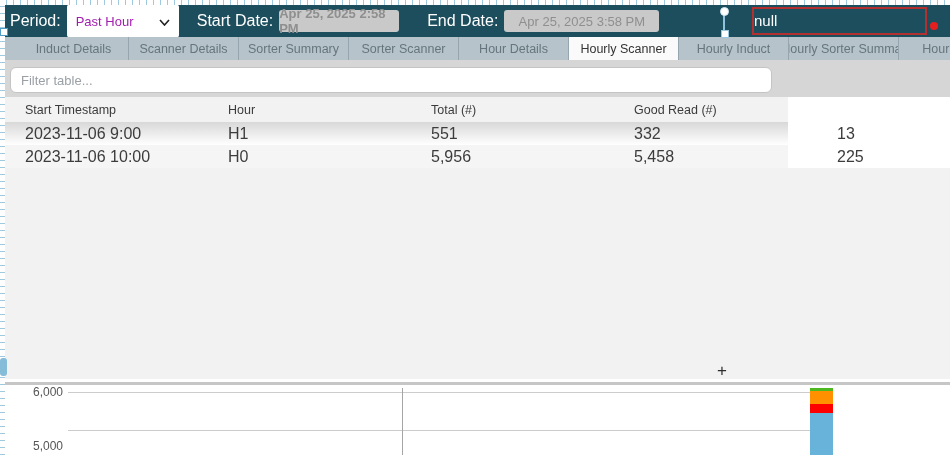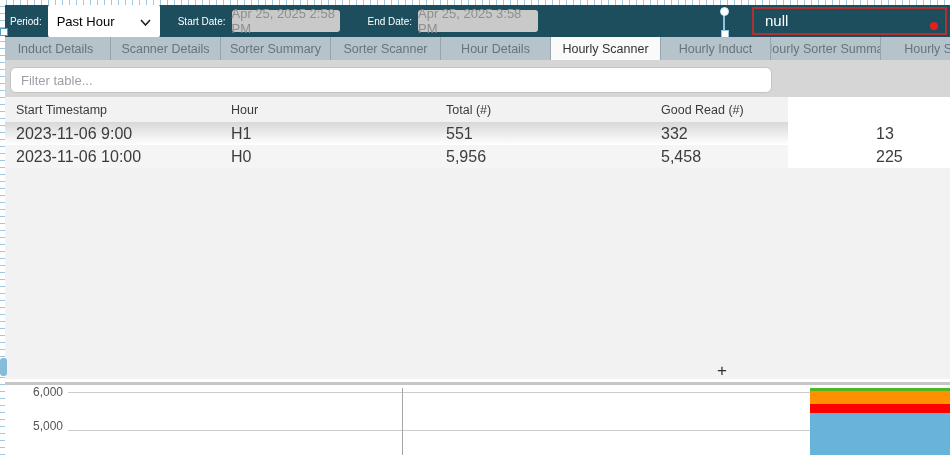--- a/index.html
+++ b/index.html
@@ -3,83 +3,83 @@
 <meta charset="utf-8">
 <style>
   * { margin:0; padding:0; box-sizing:border-box; }
   html,body { width:950px; height:455px; overflow:hidden;
     font-family:"Liberation Sans", sans-serif; background:#ffffff; }
   .app { position:relative; width:950px; height:455px; overflow:hidden; background:#ffffff; }
 
   
   .toolbar { position:absolute; top:5px; left:0; width:950px; height:32px;
     background:#1d4e5e; display:flex; align-items:center; padding-left:10px; }
-  .tb-label { color:#ffffff; font-size:10px; white-space:nowrap; }
+  .tb-label { color:#ffffff; font-size:16px; white-space:nowrap; }
   .select { margin-left:6px; width:112px; height:22px; background:#ffffff; border:1px solid #ffffff;
     border-radius:3px; display:flex; align-items:center; justify-content:space-between;
-    padding:16px 8px; font-size:13px; color:#000000; cursor:pointer; }
+    padding:16px 8px; font-size:13px; color:#a21caf; cursor:pointer; }
   .select svg { width:11px; height:7px; }
   .datebox { margin-left:6px; height:22px; background:#c9c9c9; border-radius:3px;
     display:flex; align-items:center; justify-content:center; font-size:13px; color:#8f8f8f; }
-  .datebox.w1 { width:108px; }
-  .datebox.w2 { width:120px; }
+  .datebox.w1 { width:120px;font-weight:bold; }
+  .datebox.w2 { width:155px; }
   .ml18 { margin-left:18px;text-align:center; } .ml28 { margin-left:28px; }
 
   
-  .null-box { position:absolute; left:752px; top:7px; width:195px; height:28px;
+  .null-box { position:absolute; left:752px; top:7px; width:175px; height:28px;
     border:2px solid #b23030; background:transparent; color:#ffffff; font-size:15px;
-    line-height:24px; padding-left:11px; z-index:40; }
+    line-height:24px; padding-left:0; z-index:40; }
   .red-dot { position:absolute; left:930px; top:22px; width:8px; height:8px;
     border-radius:50%; background:#e51f1f; z-index:41; }
   .handle-line { position:absolute; left:723px; top:13px; width:2px; height:19px;
     background:#8fc3dd; z-index:41; }
   .handle-circle { position:absolute; left:720px; top:7px; width:9px; height:9px;
     border-radius:50%; background:#ffffff; border:1px solid #cfe7f2; z-index:42; }
   .handle-square { position:absolute; left:721px; top:30px; width:8px; height:8px;
     background:#ffffff; border:1px solid #9cc7dc; z-index:42; }
 
   
   .tabbar { position:absolute; top:37px; left:0; width:950px; height:23px;
-    background:#b6c3ca; display:flex; padding-left:1px; overflow:hidden; }
+    background:#b6c3ca; display:flex; padding-left:19px; overflow:hidden; }
   .tab { flex:0 0 110px; height:23px; display:flex; align-items:center; justify-content:center;
     font-size:12.5px; color:#66757d; border-right:1px solid #97a6ae; cursor:pointer;
     white-space:nowrap; overflow:hidden; }
   .tab.active { background:#fafafa; color:#333333; }
 
   
   .filterband { position:absolute; top:60px; left:0; width:950px; height:37px; background:#d6d6d6; }
   .filterband input { position:absolute; left:10px; top:7px; width:762px; height:26px;
     background:#ffffff; border:1px solid #c4c4c4; border-radius:6px; padding:0 10px;
     font-size:13px; color:#333; font-family:"Liberation Sans", sans-serif; }
   .filterband input::placeholder { color:#9aa0a6; }
 
   
   .tgrid { position:absolute; left:0; width:788px; display:grid;
-    grid-template-columns:203px 203px 203px 203px 1fr; padding-left:16px; align-items:center;gap:12px; }
+    grid-template-columns:203px 203px 203px 203px 1fr; padding-left:25px; align-items:center; }
   .thead { top:97px; height:25px; background:#f2f2f2; }
   .thead .cell { font-size:12.5px; color:#3b3b3b; }
   .trow { height:23px; }
   .row1 { top:122px; background:linear-gradient(#d8d8d8, #ffffff); }
   .row2 { top:145px; background:#f5f5f5; }
   .trow .cell { font-size:16px; color:#3c3c3c; }
 
   .body-rest { position:absolute; top:168px; left:0; width:950px; height:211px; background:#f2f2f2; }
   .plus { position:absolute; left:717px; top:361px; font-size:17px; color:#2d2d2d; cursor:pointer; }
 
   .white-strip { position:absolute; top:379px; left:0; width:950px; height:3px; background:#ffffff; }
   .gray-divider { position:absolute; top:382px; left:0; width:950px; height:3px; background:#c6c6c6; }
 
   
-  .chart { position:absolute; top:385px; left:0; width:950px; height:70px;
+  .chart { position:absolute; top:385px; left:0; width:833px; height:70px;
     background:#ffffff; overflow:hidden; }
   .gridline { position:absolute; left:68px; right:0; height:1px; background:#cccccc; }
   .gl-6000 { top:7px; } .gl-5000 { top:45px; }
   .ytick { position:absolute; left:5px; width:58px; text-align:right; font-size:12px;
     color:#555555; line-height:14px; }
-  .yt-6000 { top:0px; } .yt-5000 { top:34px; }
+  .yt-6000 { top:0px; } .yt-5000 { top:54px; }
   .vline { position:absolute; left:402px; top:3px; bottom:0; width:1px; background:#a5a5a5; }
   .stacked-bar { position:absolute; left:810px; width:140px; height:260px; z-index:2;
     display:flex; flex-direction:column; }
 
   
   .ruler-top { position:absolute; top:0; left:0; width:950px; height:5px; z-index:50;
     background:repeating-linear-gradient(90deg, #ffffff 0 6px, #9ec9de 6px 7px); }
   .ruler-left { position:absolute; top:0; left:0; width:5px; height:455px; z-index:50;
     background:repeating-linear-gradient(180deg, #ffffff 0 6px, #9ec9de 6px 7px); }
   .ruler-handle-sq { position:absolute; left:0; top:28px; width:8px; height:8px; z-index:51;

